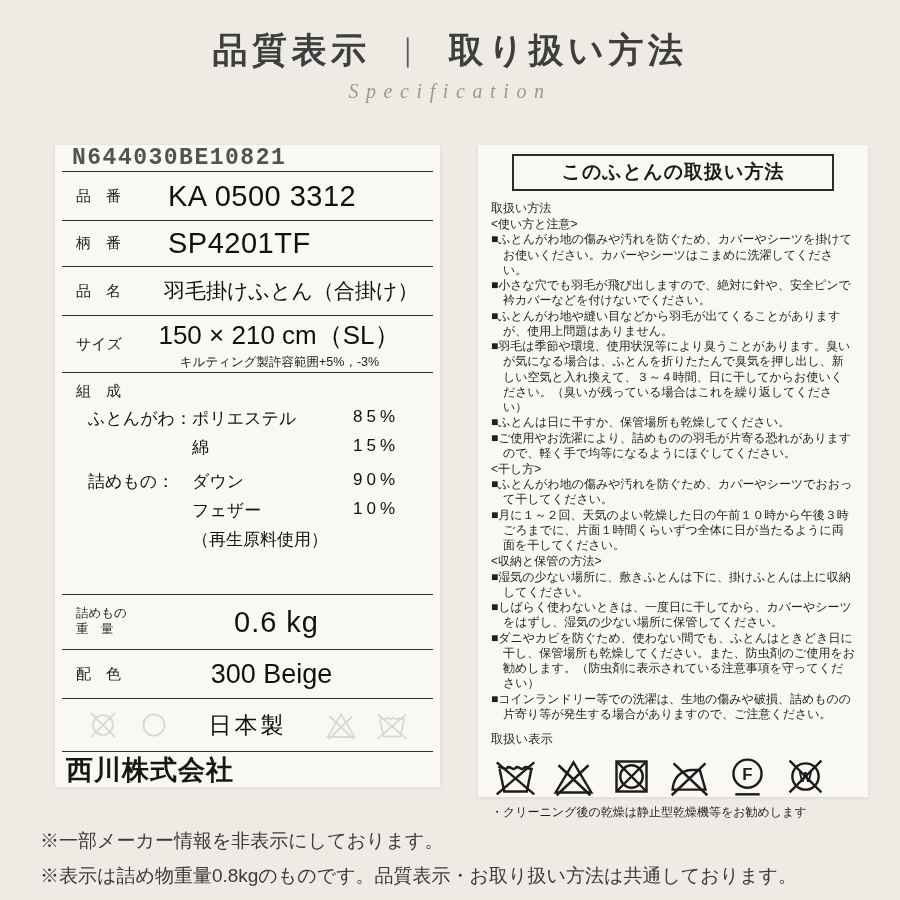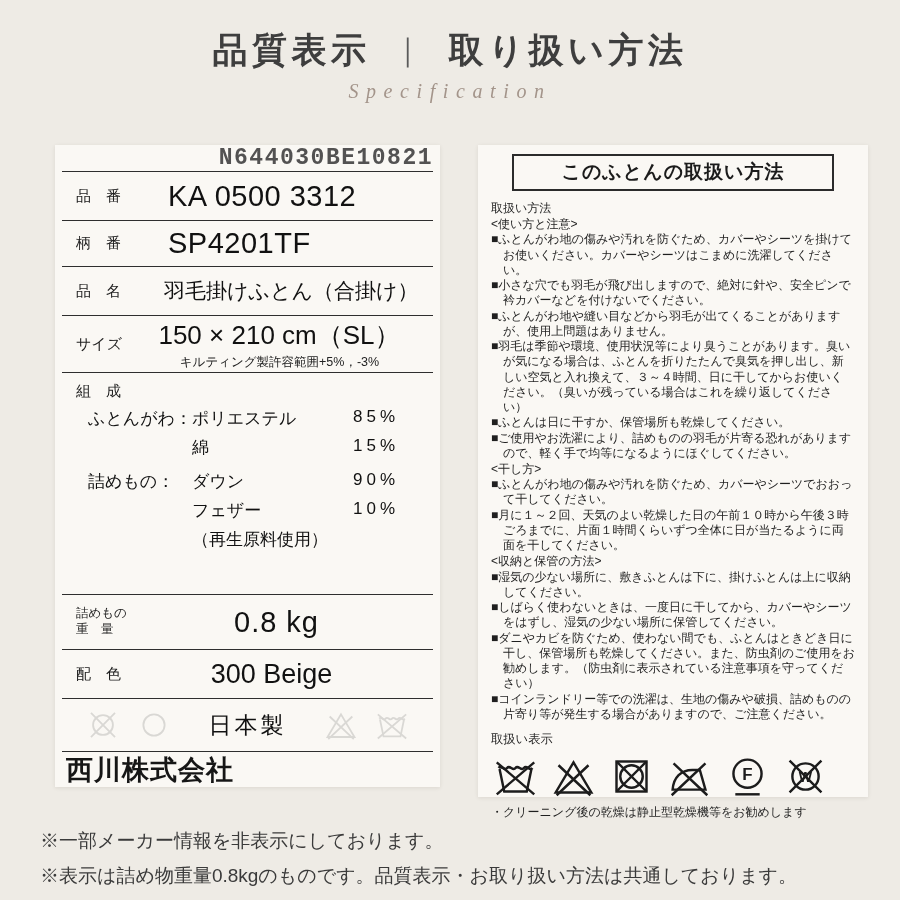--- a/index.html
+++ b/index.html
@@ -33,21 +33,21 @@
     background:#faf8f4;
     box-shadow:0 1px 4px rgba(60,50,30,.10);
   }
   
   .q-card{width:385px;height:642px;display:flex;flex-direction:column;}
   .q-row{
     display:flex;align-items:center;
     border-bottom:1.5px solid #2e2e2e;
     margin:0 7px;flex:0 0 auto;
   }
-  .stamp-row{height:36px;padding-left:10px;border-bottom:1.5px solid #2e2e2e;margin:0 7px;display:flex;align-items:center;justify-content:flex-end;}
+  .stamp-row{height:36px;padding-left:10px;border-bottom:1.5px solid #2e2e2e;margin:0 7px;display:flex;align-items:center;}
   .stamp{
     font-family:"Liberation Mono",monospace;font-weight:bold;
     font-size:23px;letter-spacing:1.5px;color:#3c3c3c;opacity:.88;
   }
   .q-label{font-size:15px;color:#1c1c1c;padding-left:14px;width:74px;flex:0 0 auto;}
   .q-label.small2{font-size:12.5px;line-height:1.25;width:74px;}
   .v-part{font-size:29px;color:#111;padding-left:18px;letter-spacing:.5px;}
   .v-name{font-size:21px;color:#111;padding-left:14px;}
   .v-size{flex:1;text-align:center;padding-right:24px;}
   .v-size .main{font-size:26px;color:#111;}
@@ -165,21 +165,21 @@
         <span class="comp-mat">（再生原料使用）</span>
         <span class="comp-pct"></span>
       </div>
     </div>
 
     <div class="q-row row-weight">
       <span class="q-label small2">
         <span>詰めもの</span><br>
         <span>重　量</span>
       </span>
-      <span class="v-center">0.8 kg</span>
+      <span class="v-center">0.6 kg</span>
     </div>
 
     <div class="q-row row-color">
       <span class="q-label">配　色</span>
       <span class="v-color">300 Beige</span>
     </div>
 
     <div class="q-row row-origin">
       <span class="ghost-symbols">
         <svg viewBox="0 0 48 48" class="care-sym">

